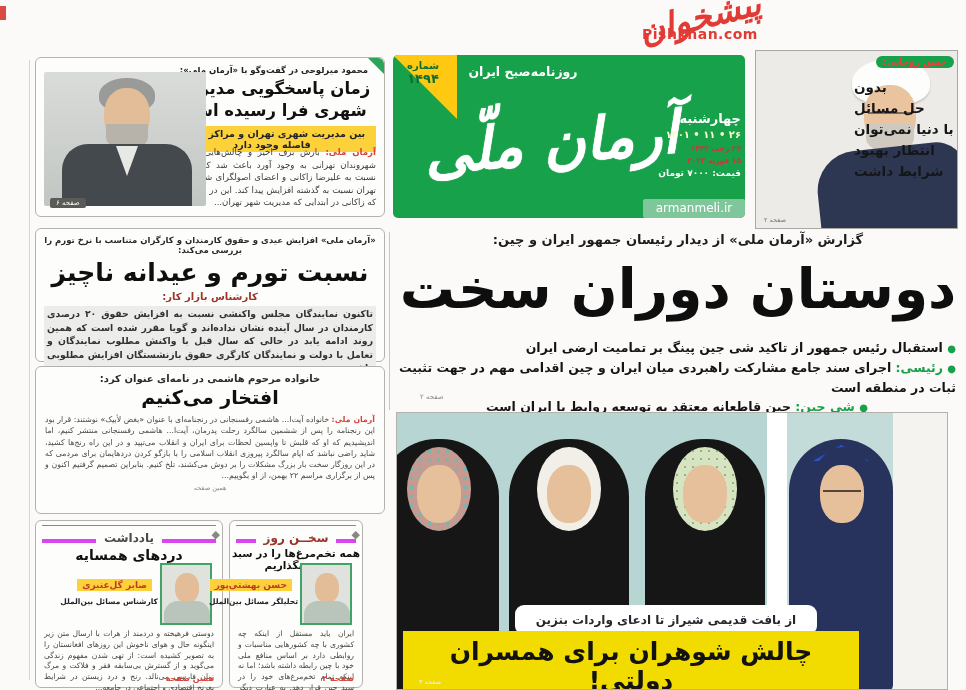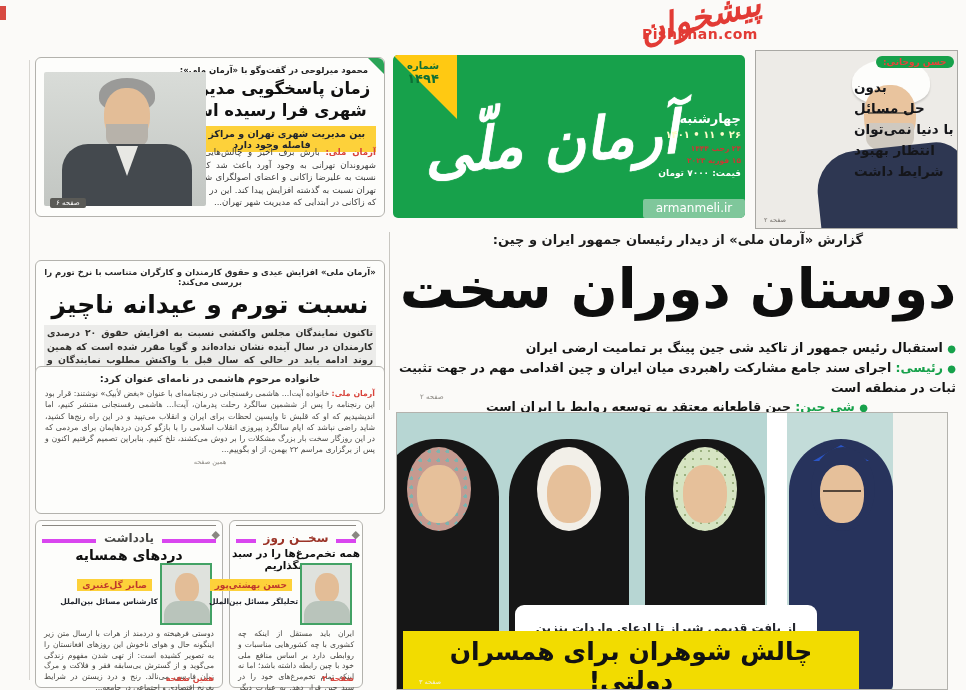--- a/index.html
+++ b/index.html
@@ -71,21 +71,21 @@
   .bullets{left:398px;top:338px;width:558px;direction:rtl;color:#141414;}
   .bullet{font-size:12.5px;font-weight:bold;line-height:19px;}
   .bullet .dot{color:#17a14b;font-size:10px;}
   .bullet .lead{color:#17a14b;}
   .b1{text-align:right;}
   .b2{text-align:right;}
   .b3{text-align:center;}
   .main-pref{left:420px;top:393px;font-size:7px;color:#8a8781;}
 
   
-  .inflation{left:35px;top:228px;width:350px;height:134px;padding:4px 8px;text-align:center;margin-top:32px;}
+  .inflation{left:35px;top:228px;width:350px;height:134px;padding:4px 8px;text-align:center;}
   .inf-kicker{font-size:8.5px;font-weight:bold;color:#2b2b2b;margin-top:2px;}
   .inf-headline{font-size:25px;font-weight:900;color:#0f0f0f;line-height:32px;margin-top:2px;}
   .inf-sub{font-size:10px;font-weight:bold;color:#9b3327;margin-top:2px;}
   .inf-body{font-size:9.3px;line-height:13.5px;font-weight:bold;color:#33322f;text-align:justify;margin-top:4px;background:#ececea;padding:1px 3px;}
   .inf-pref{font-size:6.5px;color:#8a8781;margin-top:2px;}
 
   
   .hashemi{left:35px;top:366px;width:350px;height:148px;padding:4px 9px;text-align:center;}
   .has-kicker{font-size:10px;font-weight:bold;color:#2b2b2b;margin-top:2px;}
   .has-headline{font-size:19px;font-weight:900;color:#0f0f0f;line-height:25px;margin-top:1px;}
@@ -127,21 +127,21 @@
   .w2{left:112px;}
   .w2 .scarf{background:#f2efe8;}
   .w3{left:248px;}
   .w3 .scarf{background:#d6e4c2;background-image:radial-gradient(#9ab07e 1.5px,transparent 1.5px);background-size:8px 8px;}
   .w4{left:392px;width:104px;}
   .w4 .chador{width:104px;background:#27335c;border-radius:52px 52px 6px 6px;}
   .w4 .trim{position:absolute;left:24px;top:24px;width:56px;height:16px;background:#2a56c8;clip-path:polygon(0 100%,50% 0,100% 100%);}
   .w4 .scarf{left:22px;background:#27335c;}
   .w4 .face{left:31px;}
   .w4 .glasses{position:absolute;left:34px;top:64px;width:38px;height:7px;border-bottom:2px solid #55463a;}
-  .photo-caption{position:absolute;left:118px;top:192px;width:302px;background:#fff;color:#26282e;font-size:12px;font-weight:bold;text-align:center;padding:16px 4px;border-radius:9px;}
+  .photo-caption{position:absolute;left:118px;top:192px;width:302px;background:#fff;color:#26282e;font-size:12px;font-weight:bold;text-align:center;padding:8px 4px;border-radius:9px;}
   .photo-banner{position:absolute;left:6px;top:218px;width:456px;background:#f2dc00;color:#121212;font-size:25px;font-weight:900;text-align:center;padding:6px 4px 8px 4px;}
   .photo-pref{position:absolute;left:22px;bottom:3px;font-size:6.5px;color:#f2f1ec;}
   .white-strip{position:absolute;left:496px;top:0;bottom:0;width:56px;background:#f4f3ef;}
 </style>
 </head>
 <body>
 
 <div class="page">
 
   <div class="abs edge-left"></div>
@@ -151,20 +151,21 @@
     <div class="wm-script">پیشخوان</div>
     <div class="wm-url">Pishkhan.com</div>
   </div>
 
   <div class="abs masthead">
     <div class="abs issue-tri"></div>
     <div class="abs issue-txt">
       <div class="lbl">شماره</div>
       <div class="num">۱۴۹۴</div>
     </div>
+    <div class="abs tagline">روزنامه‌صبح ایران</div>
     <div class="abs logo">آرمان ملّی</div>
     <div class="abs date-stack">
       <div class="weekday">چهارشنبه</div>
       <div class="date-solar">۲۶ • ۱۱ • ۱۴۰۱</div>
       <div class="date-hijri">۲۴ رجب ۱۴۴۴</div>
       <div class="date-greg">۱۵ فوریه ۲۰۲۳</div>
       <div class="price">قیمت: ۷۰۰۰ تومان</div>
     </div>
     <div class="abs website">armanmeli.ir</div>
   </div>
@@ -208,27 +209,29 @@
   <div class="abs bullets">
     <div class="bullet b1"><span class="dot">●</span> <span>استقبال رئیس جمهور از تاکید شی جین پینگ بر تمامیت ارضی ایران</span></div>
     <div class="bullet b2"><span class="dot">●</span> <span class="lead">رئیسی:</span> <span>اجرای سند جامع مشارکت راهبردی میان ایران و چین اقدامی مهم در جهت تثبیت ثبات در منطقه است</span></div>
     <div class="bullet b3"><span class="dot">●</span> <span class="lead">شی جین:</span> <span>چین قاطعانه معتقد به توسعه روابط با ایران است</span></div>
   </div>
   <div class="abs main-pref">صفحه ۲</div>
 
   <div class="abs box inflation">
     <div class="inf-kicker">«آرمان ملی» افزایش عیدی و حقوق کارمندان و کارگران متناسب با نرخ تورم را بررسی می‌کند:</div>
     <div class="inf-headline">نسبت تورم و عیدانه ناچیز</div>
+    <div class="inf-sub">کارشناس بازار کار:</div>
     <div class="inf-body">تاکنون نمایندگان مجلس واکنشی نسبت به افزایش حقوق ۲۰ درصدی کارمندان در سال آینده نشان نداده‌اند و گویا مقرر شده است که همین روند ادامه یابد در حالی که سال قبل با واکنش مطلوب نمایندگان و تعامل با دولت و نمایندگان کارگری حقوق بازنشستگان افزایش مطلوبی داشت</div>
     <div class="inf-pref">صفحه ۴</div>
   </div>
 
   <div class="abs box hashemi">
     <div class="has-kicker">خانواده مرحوم هاشمی در نامه‌ای عنوان کرد:</div>
     <div class="has-headline">
+      <div>افتخار می‌کنیم</div>
     </div>
     <div class="has-body"><span class="lead">آرمان ملی:</span> <span>خانواده آیت‌ا... هاشمی رفسنجانی در رنجنامه‌ای با عنوان «بغض لأبیک» نوشتند: قرار بود این رنجنامه را پس از ششمین سالگرد رحلت پدرمان، آیت‌ا... هاشمی رفسنجانی منتشر کنیم، اما اندیشیدیم که او که قلبش تا واپسین لحظات برای ایران و انقلاب می‌تپید و در این راه رنج‌ها کشید، شاید راضی نباشد که ایام سالگرد پیروزی انقلاب اسلامی را با بازگو کردن دردهایمان برای مردمی که در این روزگار سخت بار بزرگ مشکلات را بر دوش می‌کشند، تلخ کنیم. بنابراین تصمیم گرفتیم اکنون و پس از برگزاری مراسم ۲۲ بهمن، از او بگوییم...</span></div>
     <div class="has-pref">همین صفحه</div>
   </div>
 
   <div class="abs box colbox yaddasht">
     <div class="colhead">
       <span class="t">یادداشت</span>
       <span class="dia">◆</span>
     </div>

